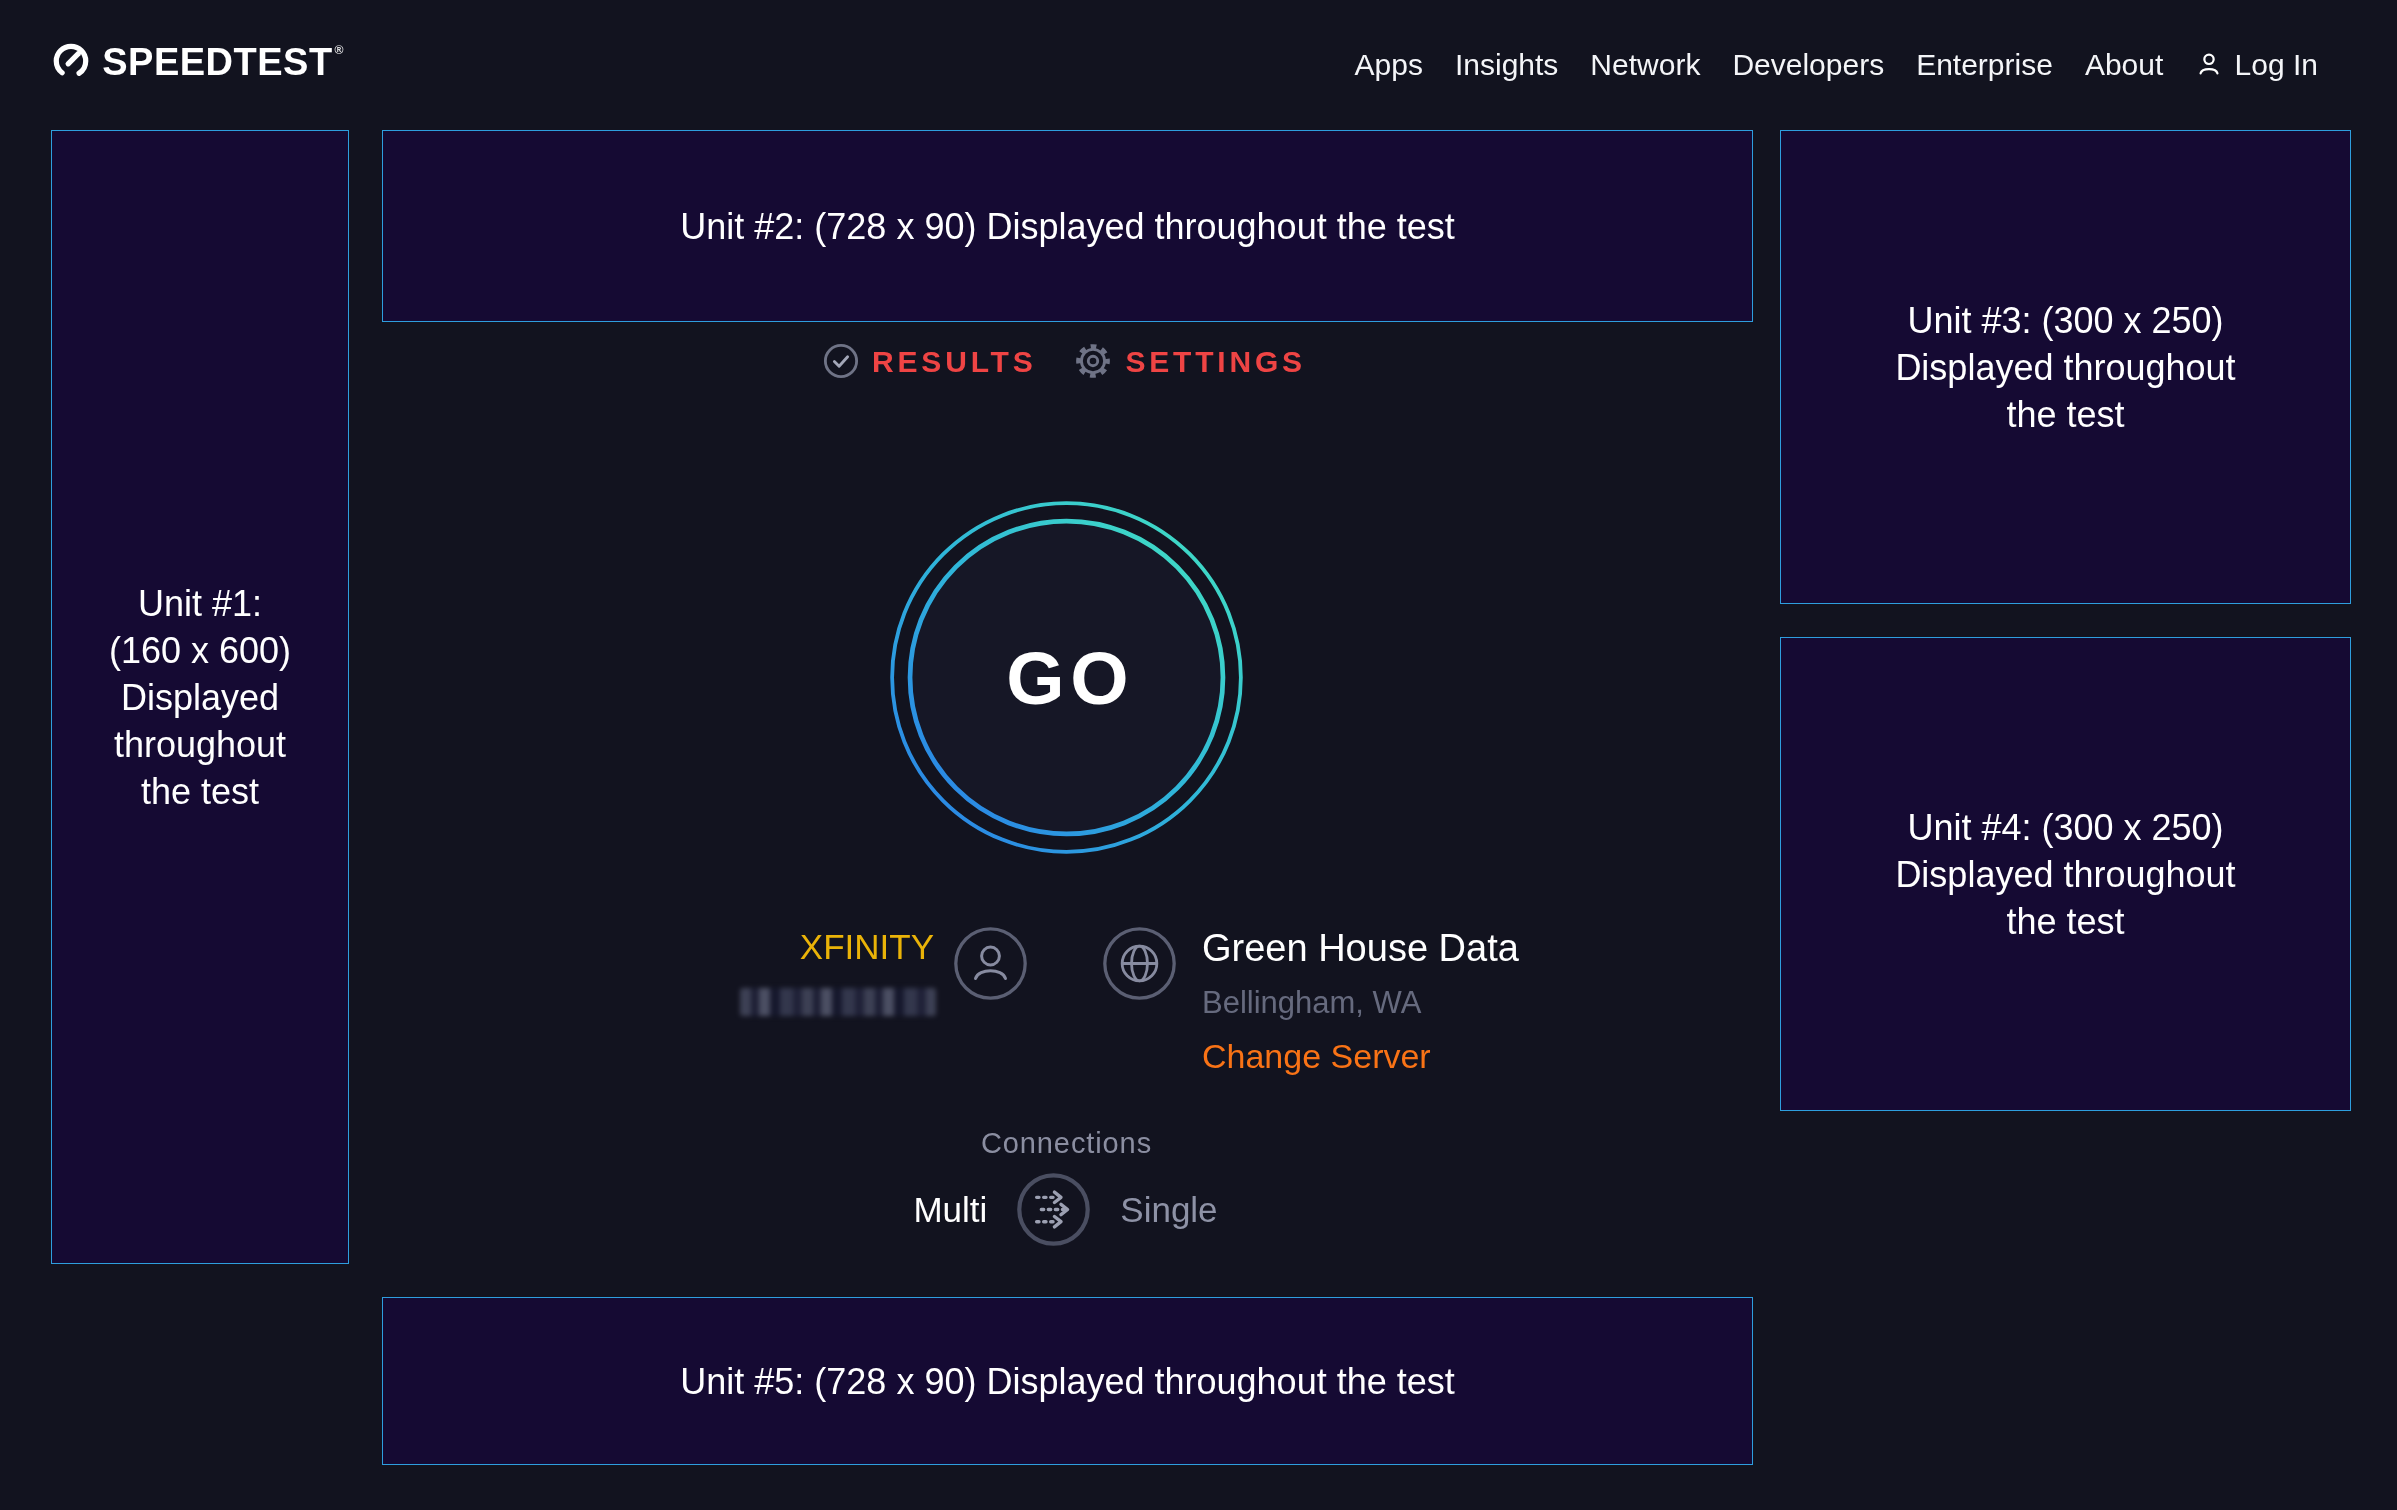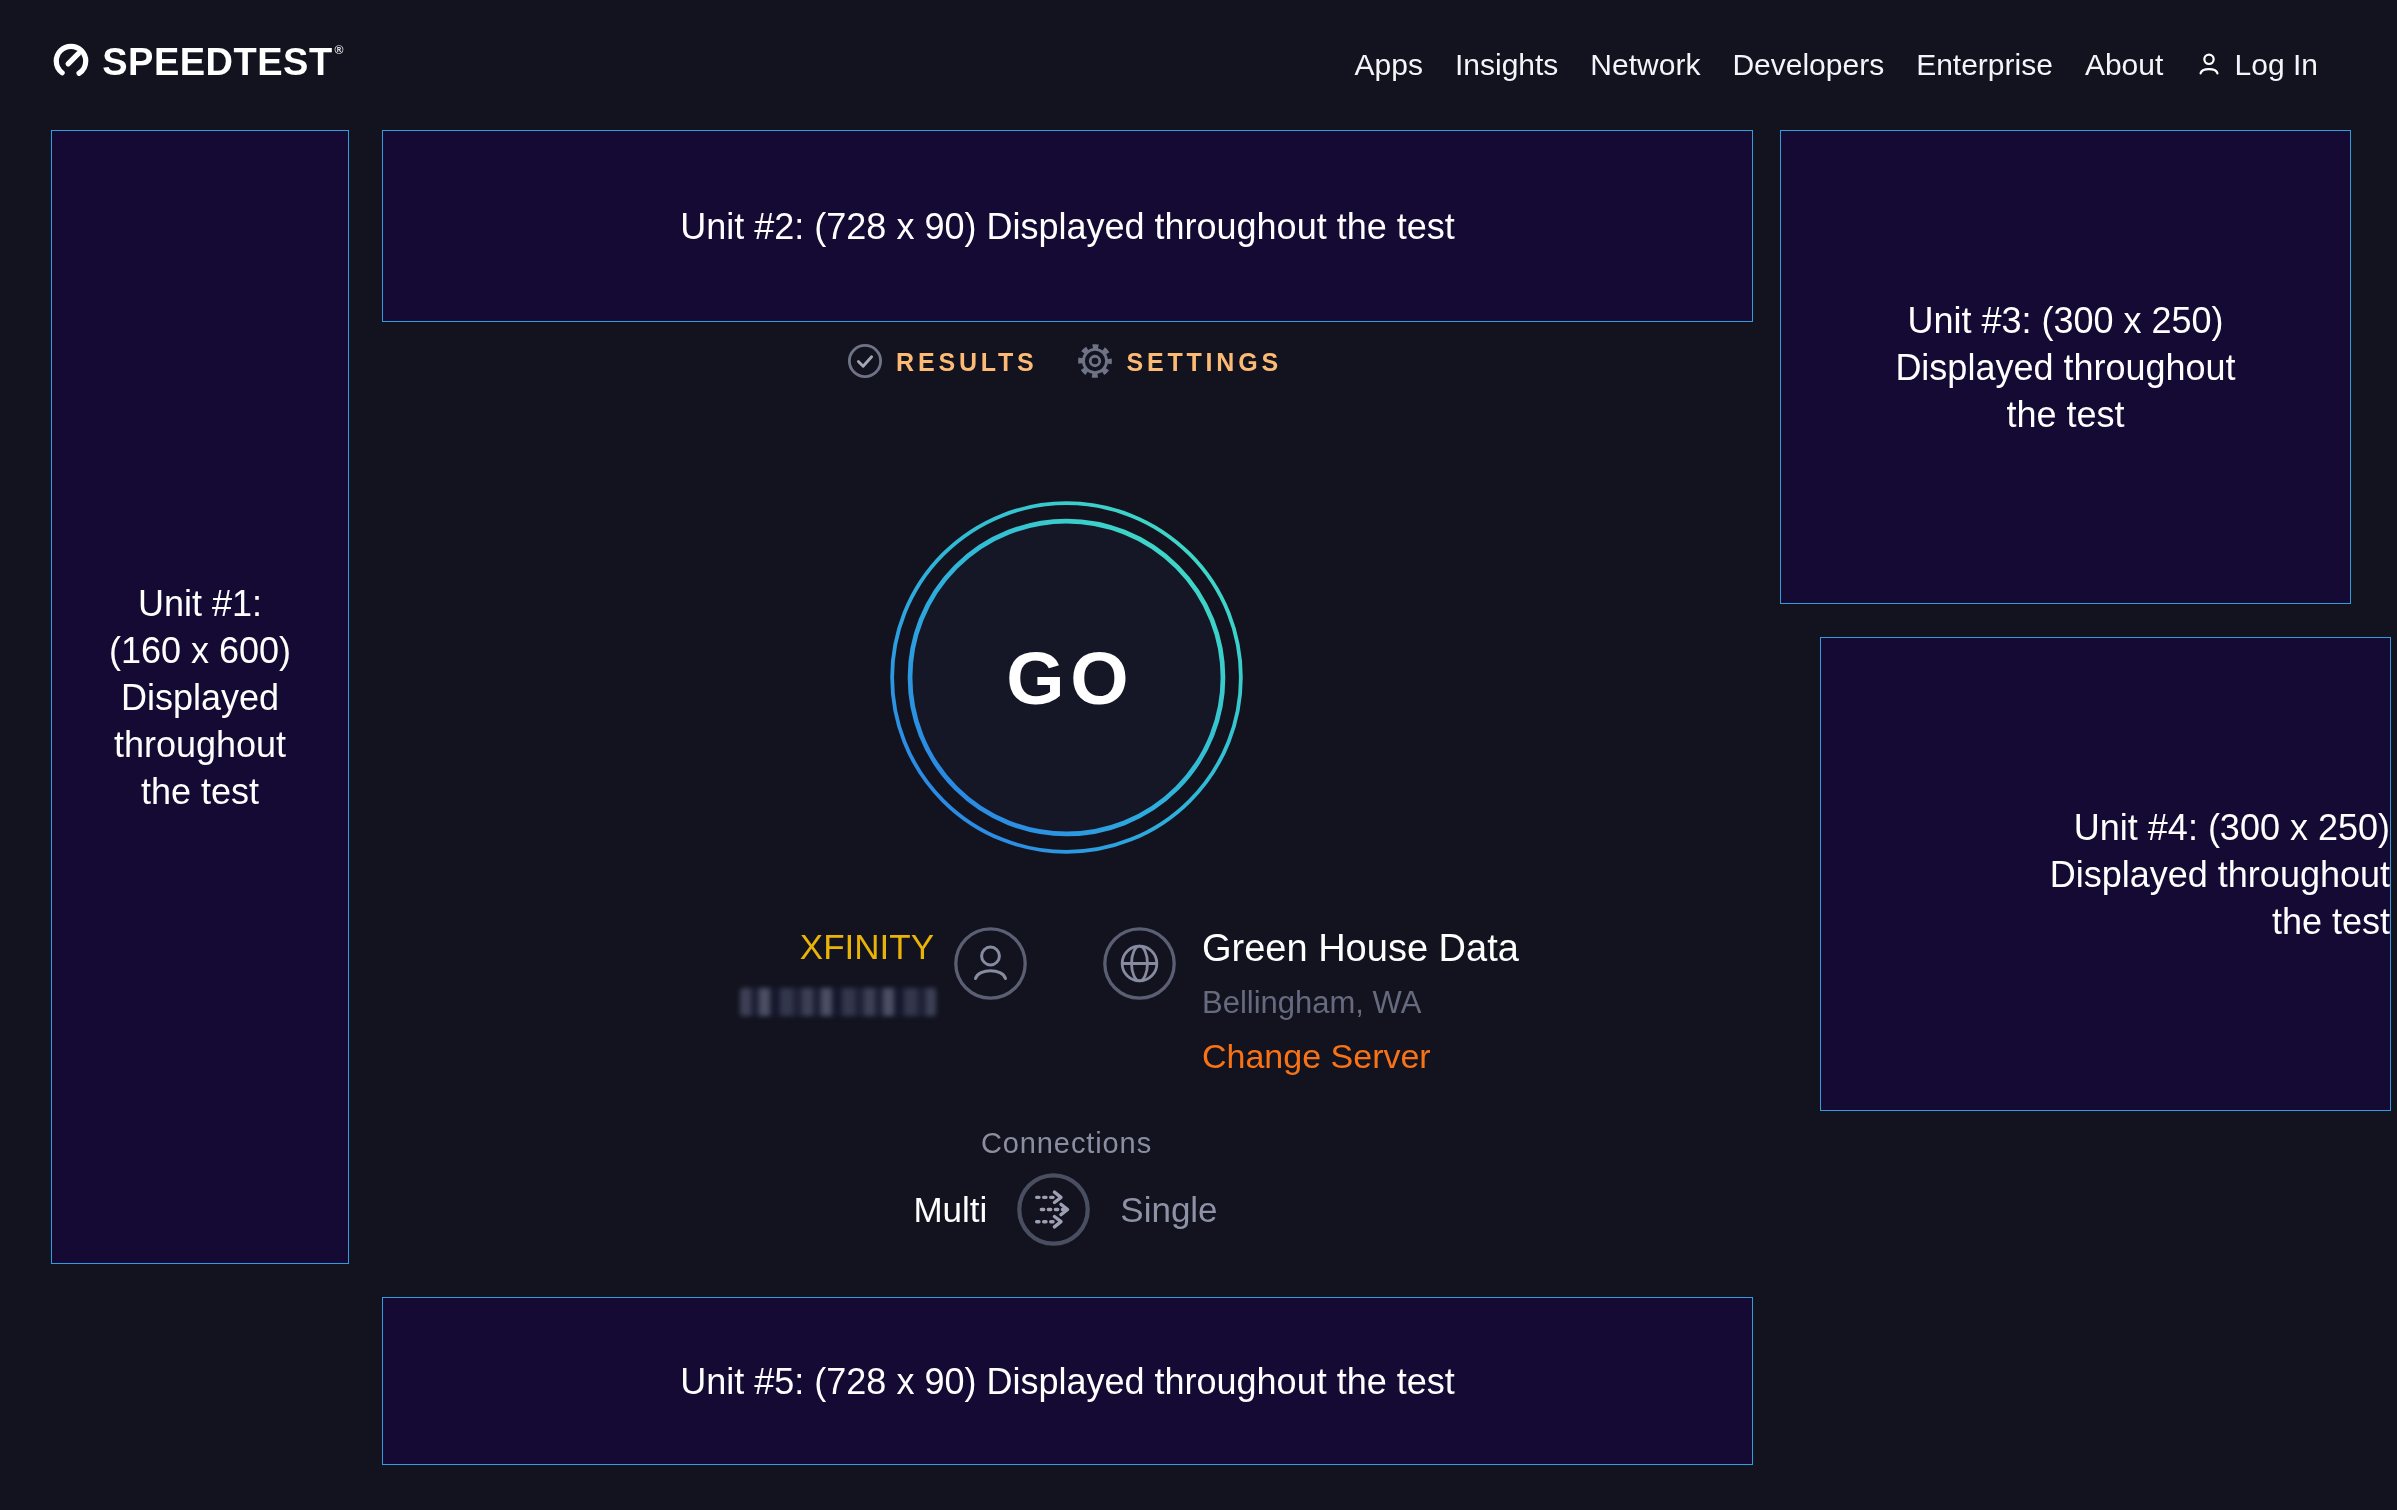--- a/index.html
+++ b/index.html
@@ -37,31 +37,31 @@
   
   .ad {
     position: absolute; background: #150a33; border: 1.9px solid #2e9ede;
     display: flex; flex-direction: column; align-items: center; justify-content: center;
     text-align: center; cursor: pointer;
   }
   .ad-line { font-size: 36px; line-height: 47px; color: #ffffff; font-weight: 400; }
   .ad-unit1 { left: 51px;   top: 130px;  width: 298px;  height: 1134px; }
   .ad-unit2 { left: 382px;  top: 130px;  width: 1371px; height: 192px; }
   .ad-unit3 { left: 1780px; top: 130px;  width: 571px;  height: 474px; }
-  .ad-unit4 { left: 1820px; top: 637px;  width: 571px;  height: 474px; align-items: flex-end; }
+  .ad-unit4 { left: 1780px; top: 637px;  width: 571px;  height: 474px; }
   .ad-unit5 { left: 382px;  top: 1297px; width: 1371px; height: 168px; }
 
   
   .tabs {
     position: absolute; left: 350px; top: 334px; width: 1429px; height: 56px;
     display: flex; align-items: center; justify-content: center; gap: 38px;
   }
   .tab { display: flex; align-items: center; gap: 13px; cursor: pointer; }
   .tab-label {
-    font-size: 25px; font-weight: 700; letter-spacing: 3.8px; color: #fdba74;
+    font-size: 30px; font-weight: 700; letter-spacing: 3.8px; color: #ef4444;
   }
 
   
   .go-wrap { position: absolute; left: 878px; top: 489px; width: 377px; height: 377px; cursor: pointer; }
   .go-rings { position: absolute; inset: 0; }
   .go-label {
     position: absolute; inset: 0; display: flex; align-items: center; justify-content: center;
     font-size: 75px; font-weight: 600; letter-spacing: 5.6px; padding-left: 7.5px; color: #ffffff; text-align: center;
   }
 

